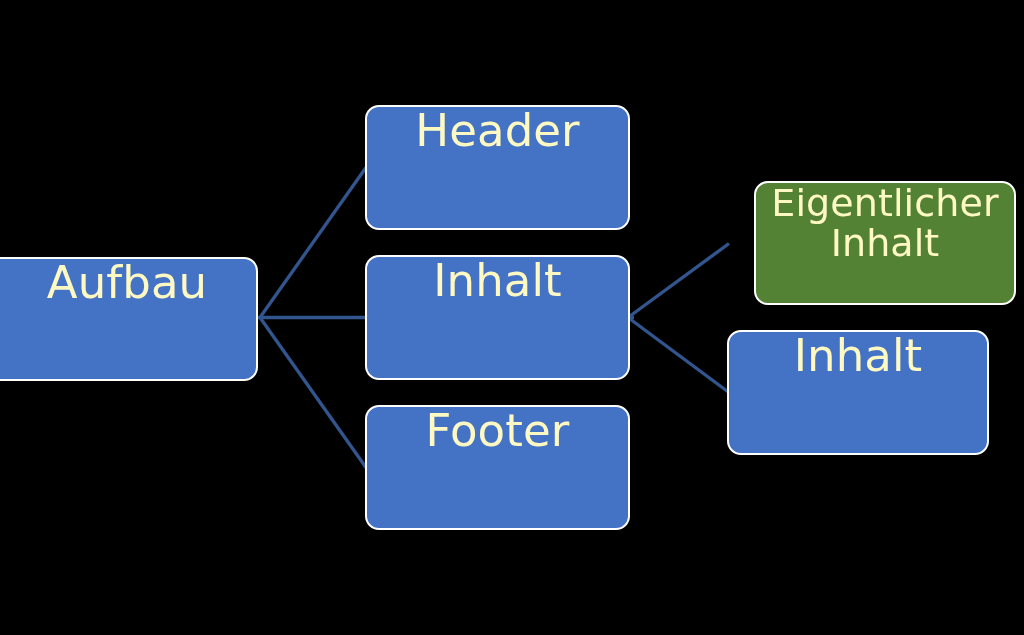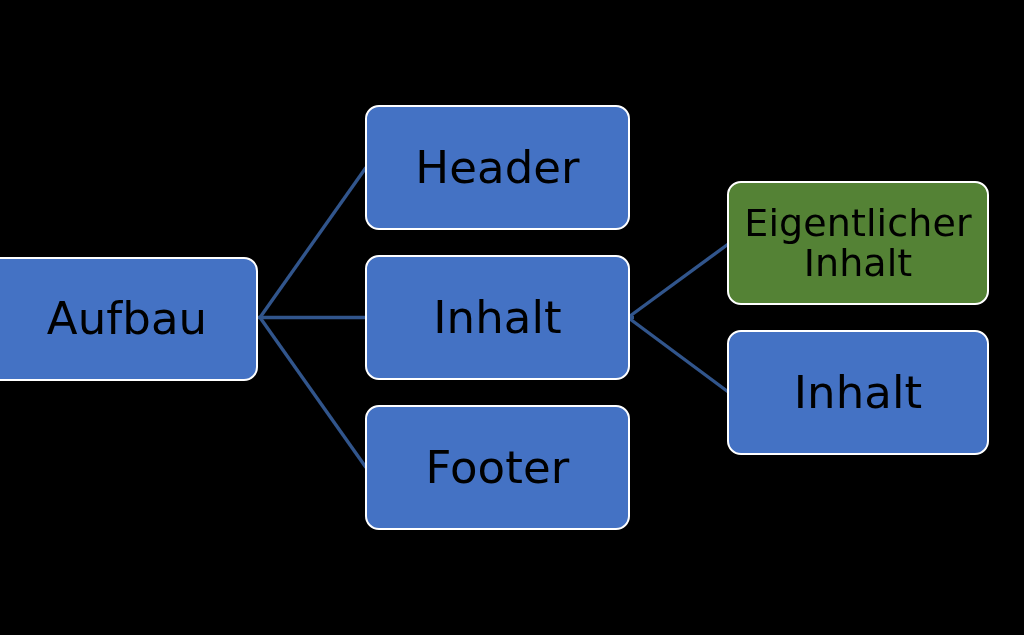--- a/index.html
+++ b/index.html
@@ -25,32 +25,32 @@
     width: 1024px;
     height: 635px;
     pointer-events: none;
   }
   .node {
     position: absolute;
     box-sizing: border-box;
     border-radius: 14px;
     border: 2px solid #FFFFFF;
     display: flex;
-    align-items: center;
+    align-items: flex-start;
     justify-content: center;
     text-align: center;
-    color: #000000;
+    color: #fef9c3;
     font-weight: 400;
     line-height: 1.06;
     letter-spacing: 0.1px;
     z-index: 2;
     user-select: none;
   }
   .node.blue  { background: #4472C4; }
-  .node.green { background: #548235; }
+  .node.green { background: #548235; margin-left: 27px; }
 
   
   #node-aufbau {
     left: -4px;  top: 257px;  width: 262px; height: 124px;
     border-radius: 0 14px 14px 0;
     font-size: 45px;
   }
   #node-header {
     left: 365px; top: 105px;  width: 265px; height: 125px;
     font-size: 45px;

